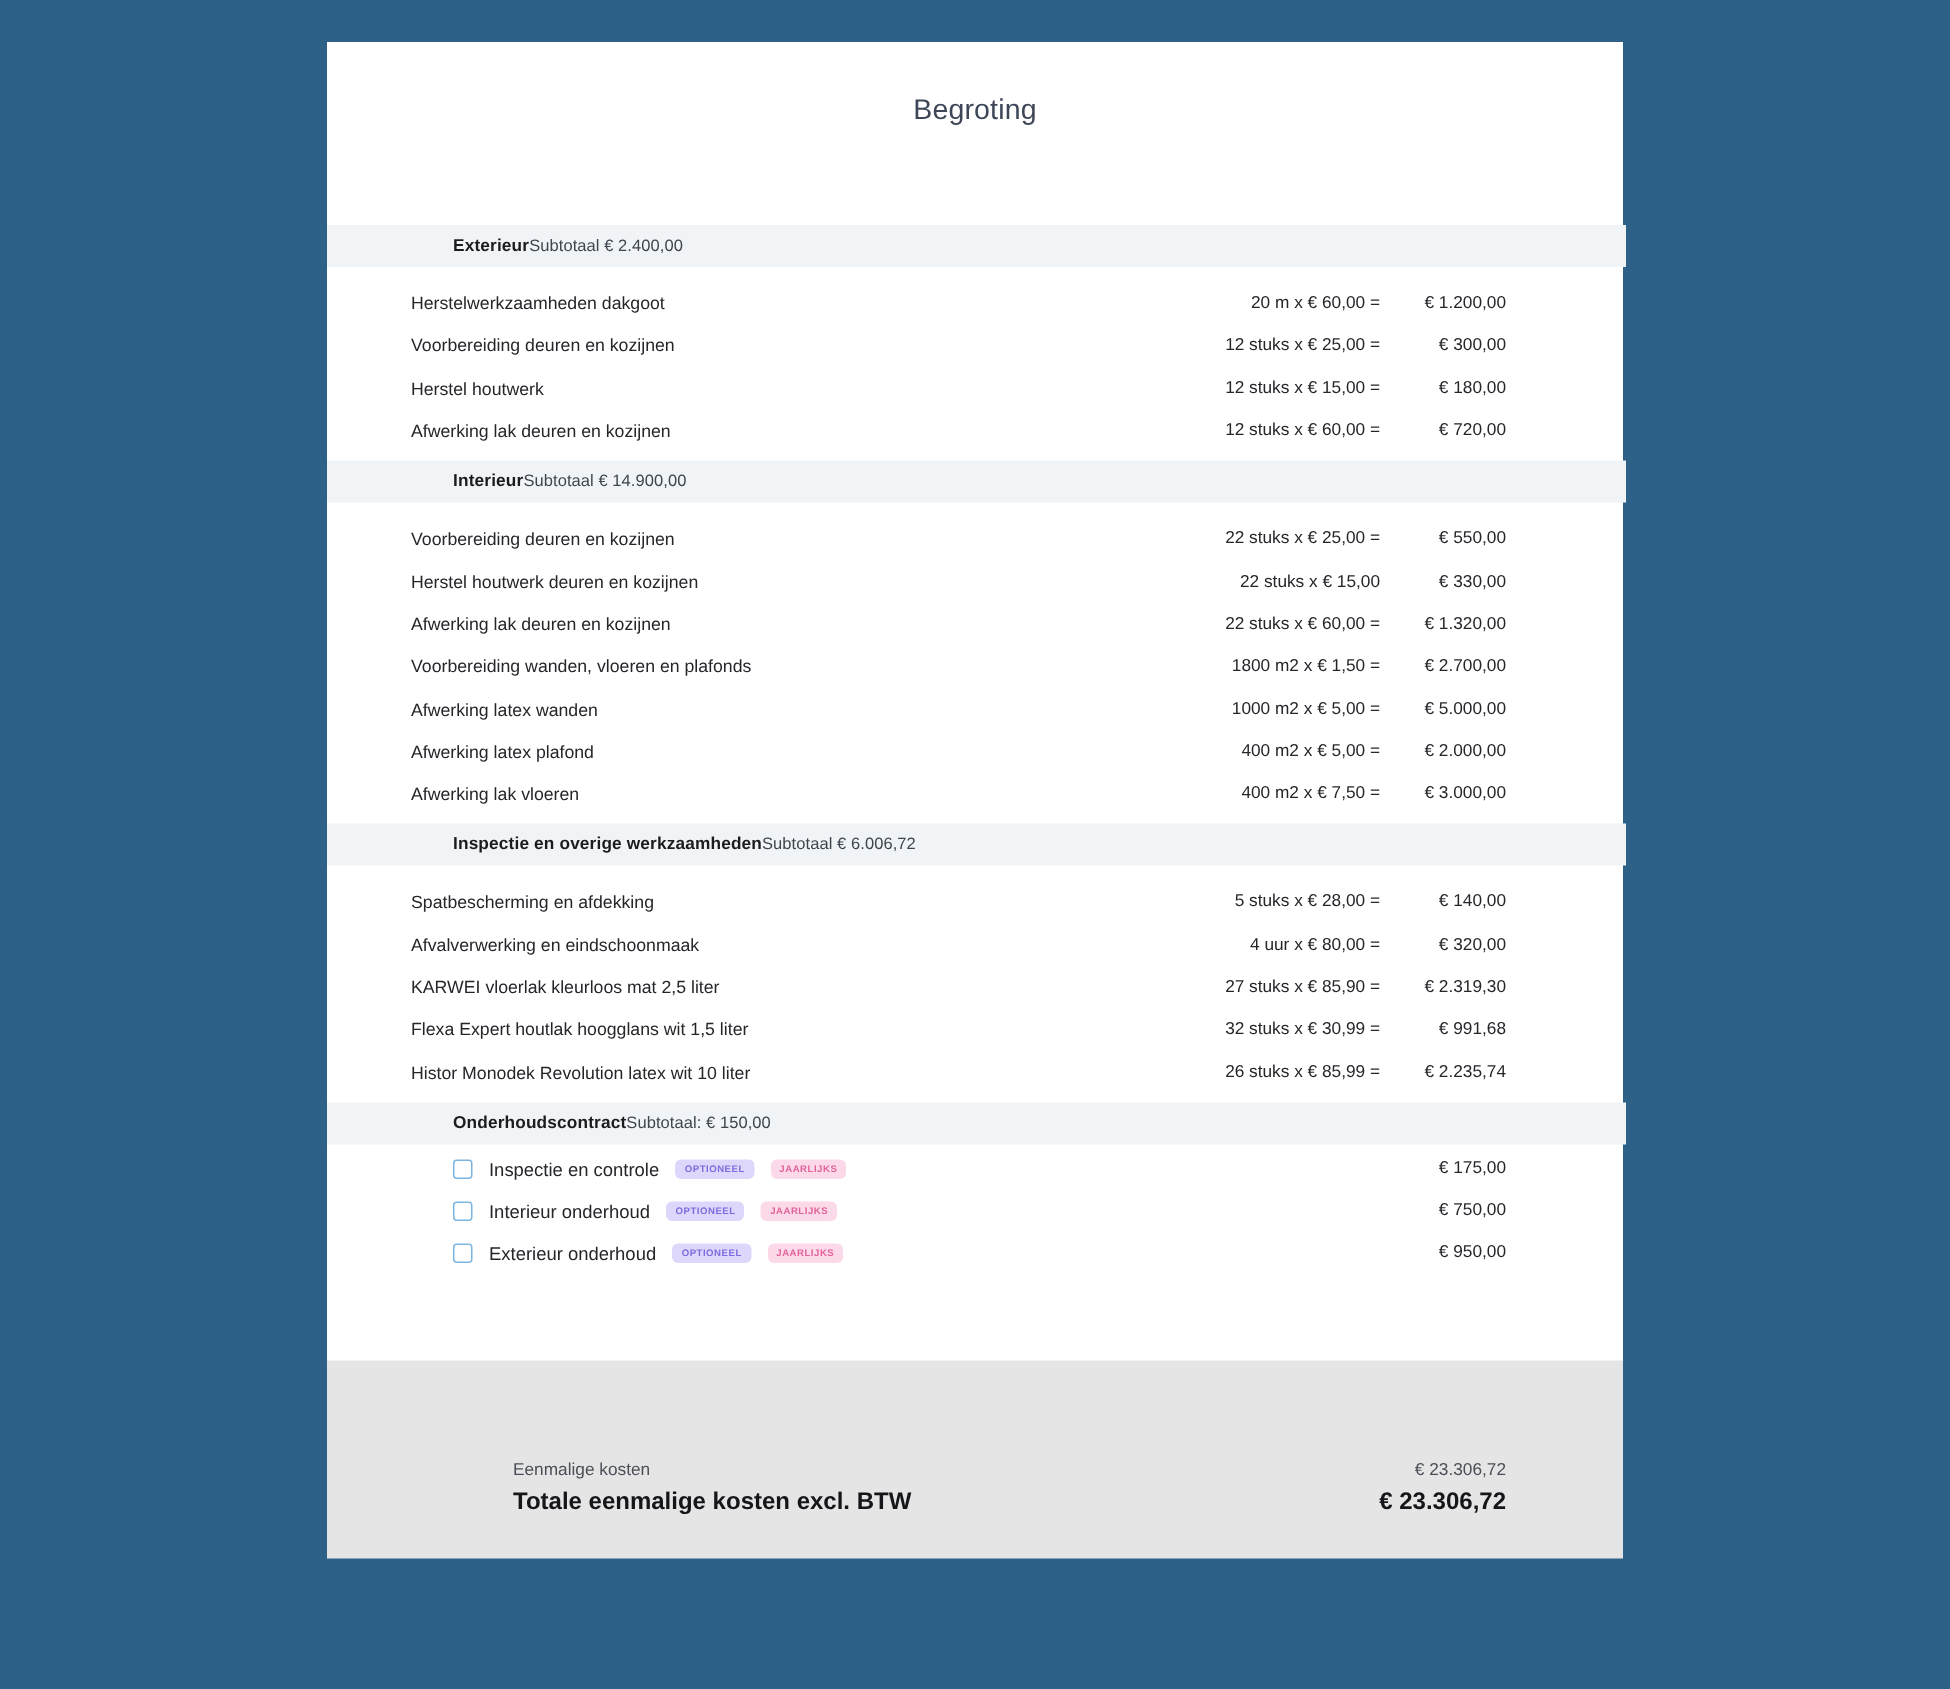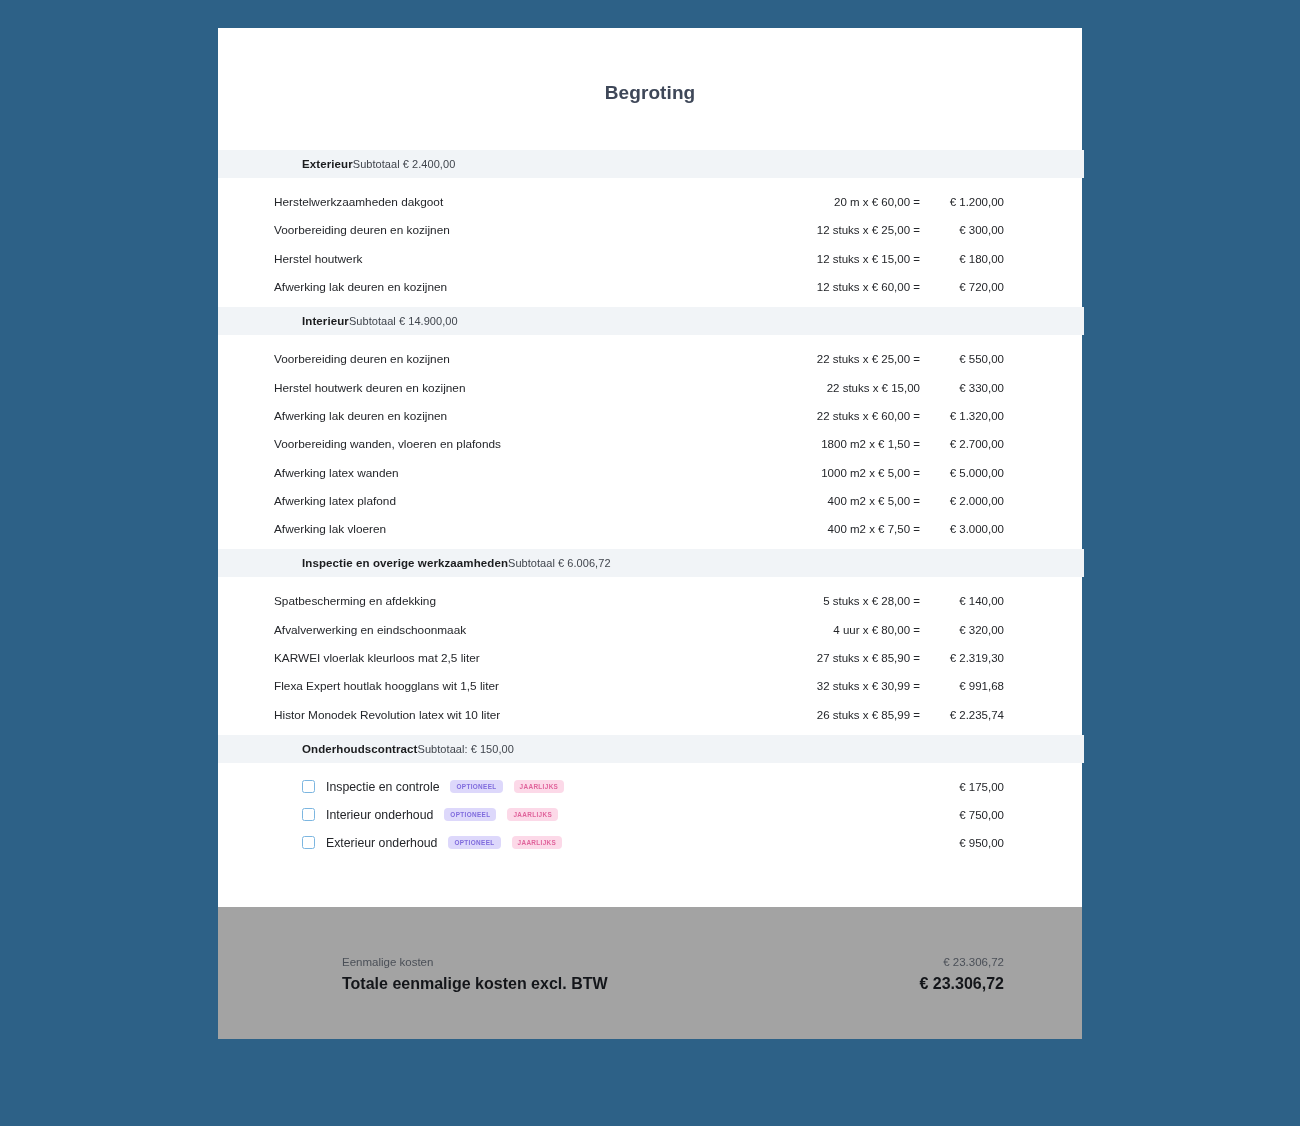--- a/index.html
+++ b/index.html
@@ -27,24 +27,23 @@
   .doc-header {
     height: 122px;
     display: flex;
     align-items: flex-start;
     justify-content: center;
     padding-top: 35px;
     box-sizing: border-box;
   }
   .doc-title {
     font-size: 19px;
-    font-weight: bold;
+    font-weight: normal;
     color: #3e4758;
     letter-spacing: 0.1px;
-    margin-top: 19px;
   }
 
   
   .section-header {
     background: #f1f4f7;
     height: 28px;
     display: flex;
     align-items: center;
     padding: 0 20px 0 84px;
     box-sizing: border-box;
@@ -92,21 +91,21 @@
   .row-amount {
     text-align: right;
     min-width: 78px;
     padding-left: 6px;
   }
 
   
   .row-opt {
     height: 28px;
     display: flex;
-    align-items: center;
+    align-items: flex-start;
     padding: 0 78px 0 84px;
     box-sizing: border-box;
   }
   .opt-left {
     display: flex;
     align-items: center;
     flex: 1 1 auto;
   }
   .checkbox {
     width: 13px;
@@ -148,23 +147,23 @@
     text-align: right;
     min-width: 78px;
     white-space: nowrap;
   }
 
   
   .spacer {
     height: 44px;
   }
   .totals {
-    background: #a3a3a3;
+    background: #e5e5e5;
     height: 132px;
-    padding: 49px 78px 0 124px;
+    padding: 67px 78px 0 124px;
     box-sizing: border-box;
   }
   .total-row {
     display: flex;
     justify-content: space-between;
     align-items: baseline;
     height: 19px;
   }
   .total-label {
     font-size: 11.5px;

